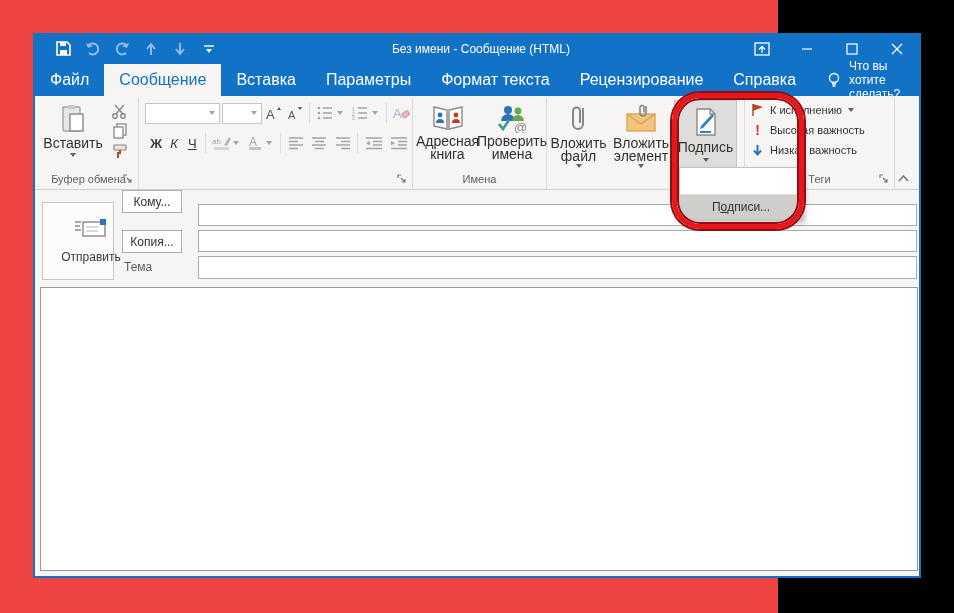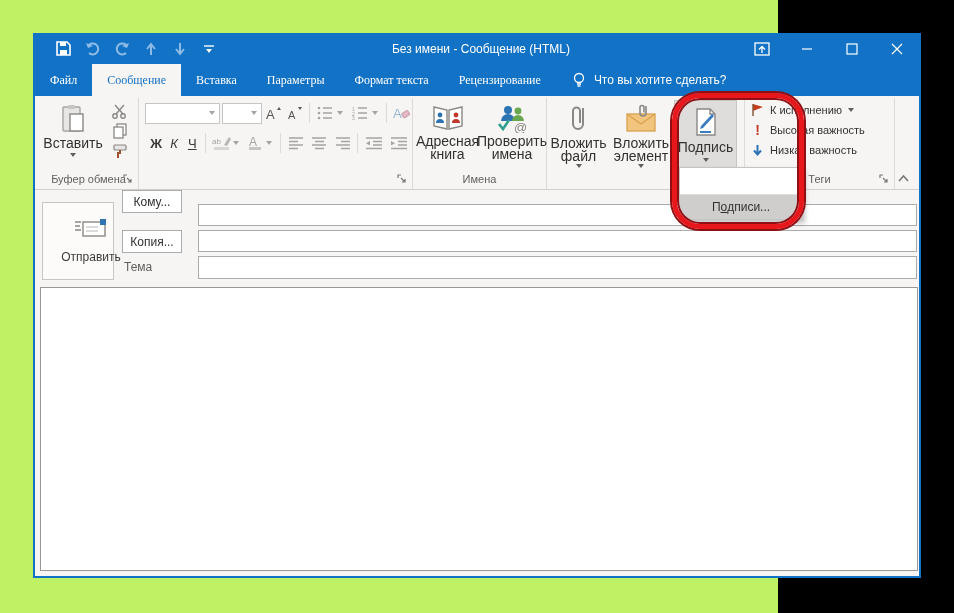--- a/index.html
+++ b/index.html
@@ -1,34 +1,34 @@
 <!DOCTYPE html>
 <html><head>
 <meta charset="utf-8">
 <style>
   * { margin:0; padding:0; box-sizing:border-box; }
   html,body { width:954px; height:613px; background:#000; overflow:hidden;
               font-family:"Liberation Sans", sans-serif; }
-  .stage { position:relative; width:778px; height:613px; background:#bef264; }
+  .stage { position:relative; width:778px; height:613px; background:#ef4444; }
 
   .window { position:absolute; left:33px; top:33px; width:888px; height:545px;
             background:#f6f5f4; border-left:2px solid #1272c6;
             border-right:2px solid #1272c6; border-bottom:2px solid #1272c6; }
 
   
   .titlebar { height:31px; background:#1272c6; display:flex; align-items:center; }
   .qat { display:flex; align-items:center; margin-left:14px; }
   .qat-btn { width:29px; height:26px; display:flex; align-items:center; justify-content:center; }
   .win-title { flex:1; text-align:center; color:#fff; font-size:12px; white-space:nowrap; }
   .win-controls { display:flex; height:31px; }
   .win-ctrl { width:45px; height:31px; display:flex; align-items:center; justify-content:center; }
 
   
   .tabrow { height:32px; background:#1272c6; display:flex; align-items:stretch; }
-  .tab { padding:0 15px; display:flex; align-items:center; color:#fff; font-size:12px; white-space:nowrap;font-family:Liberation Serif, serif; }
+  .tab { padding:0 15px; display:flex; align-items:center; color:#fff; font-size:16px; white-space:nowrap; }
   .tab.active { background:#f6f5f4; color:#1272c6; }
   .tellme { display:flex; align-items:center; color:#fff; font-size:12px; margin-left:16px; gap:8px; }
 
   
   .ribbon { height:94px; background:#f6f5f4; border-bottom:1px solid #d2d0ce;
             display:flex; padding:2px 0 0 4px; position:relative; }
   .rgroup { display:flex; flex-direction:column; border-right:1px solid #dcdad8; position:relative; }
   .rgroup-content { flex:1; display:flex; padding:2px 2px 0 2px; }
   .rgroup-label { height:17px; font-size:11px; color:#605e5c; text-align:center;
                   line-height:15px; white-space:nowrap; }
@@ -173,20 +173,21 @@
       </div>
     </div>
 
     <div class="tabrow">
       <div class="tab">Файл</div>
       <div class="tab active">Сообщение</div>
       <div class="tab">Вставка</div>
       <div class="tab">Параметры</div>
       <div class="tab">Формат текста</div>
       <div class="tab">Рецензирование</div>
+      <div class="tab">Справка</div>
       <div class="tellme">
         <span>
           <svg width="14" height="16" viewBox="0 0 14 16">
               <circle cx="7" cy="6" r="4.5" fill="none" stroke="#fff" stroke-width="1.3"></circle>
               <path d="M5,12 h4 M5.5,14 h3" stroke="#fff" stroke-width="1.3"></path>
             </svg>
         </span>
         <span>Что вы хотите сделать?</span>
       </div>
     </div>

